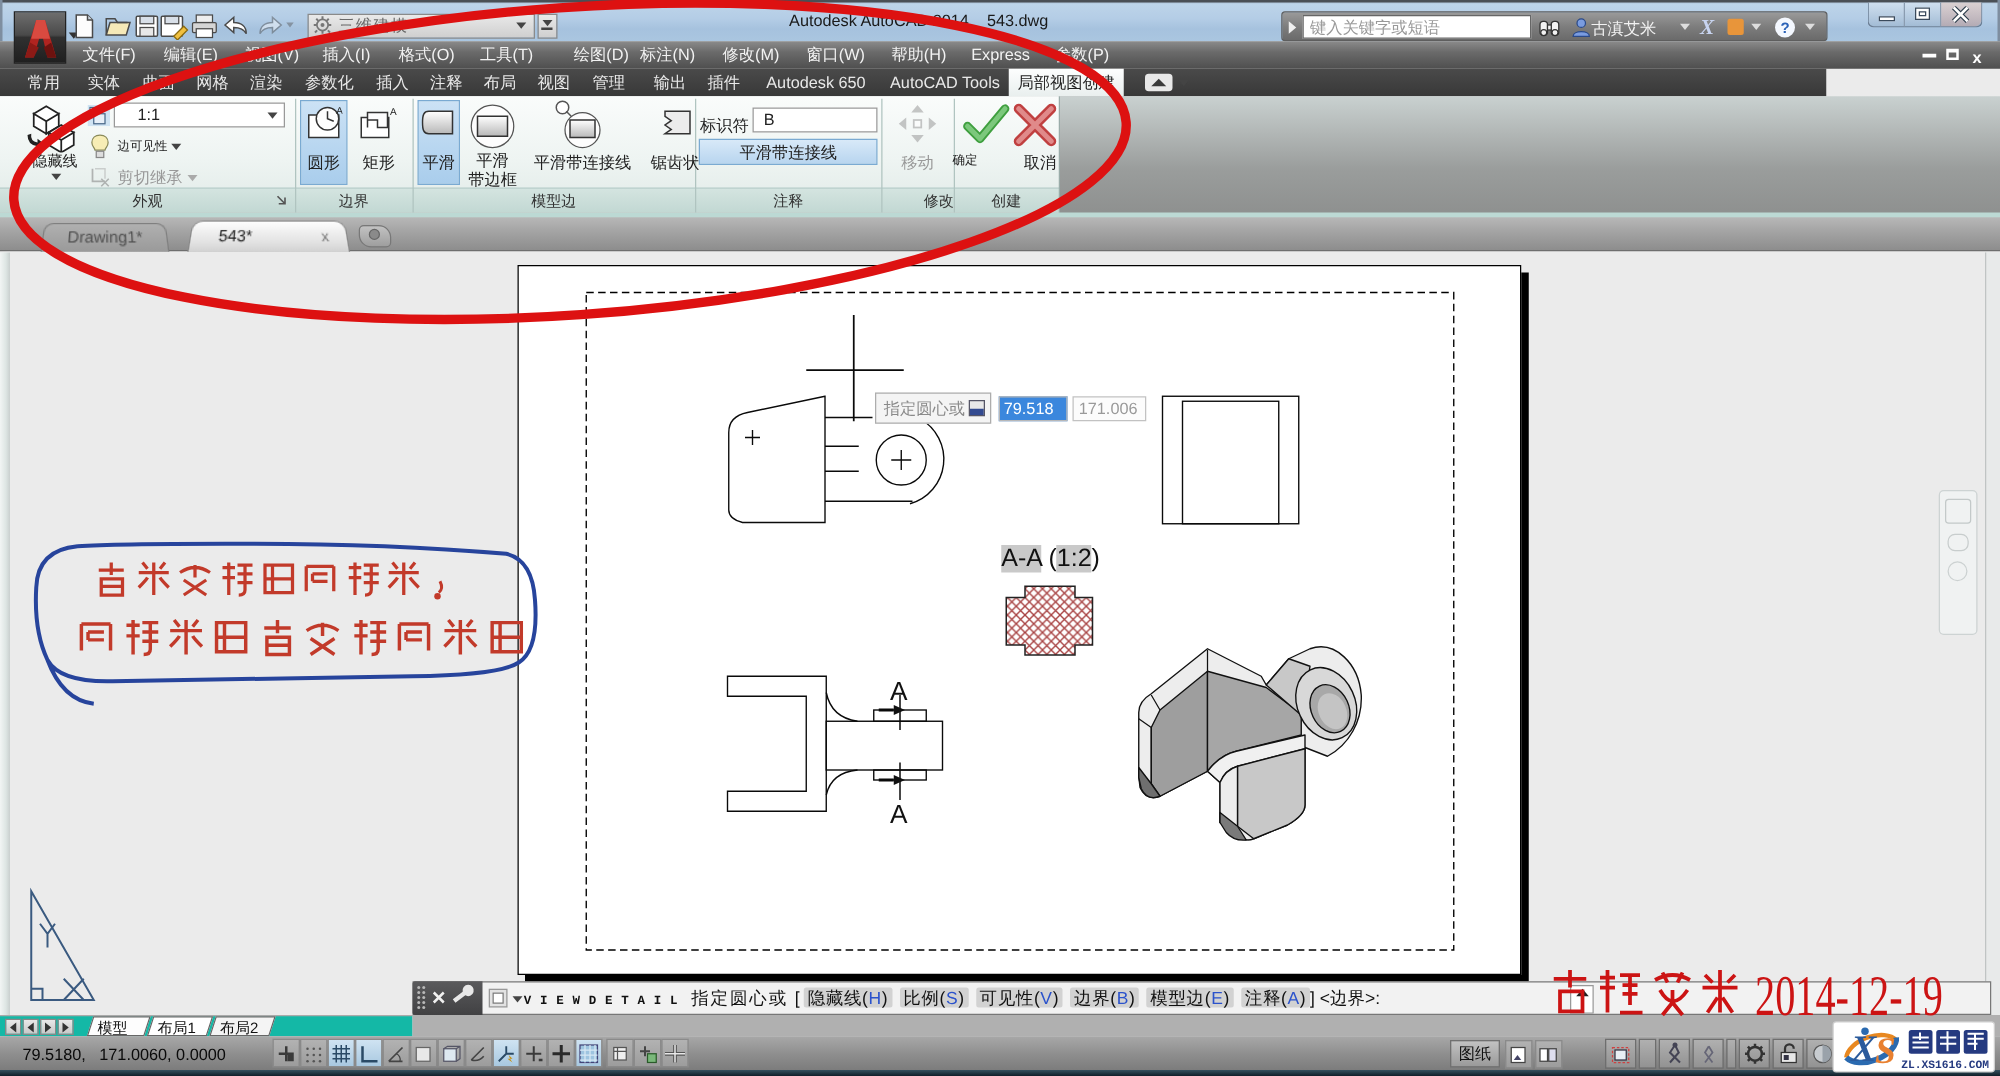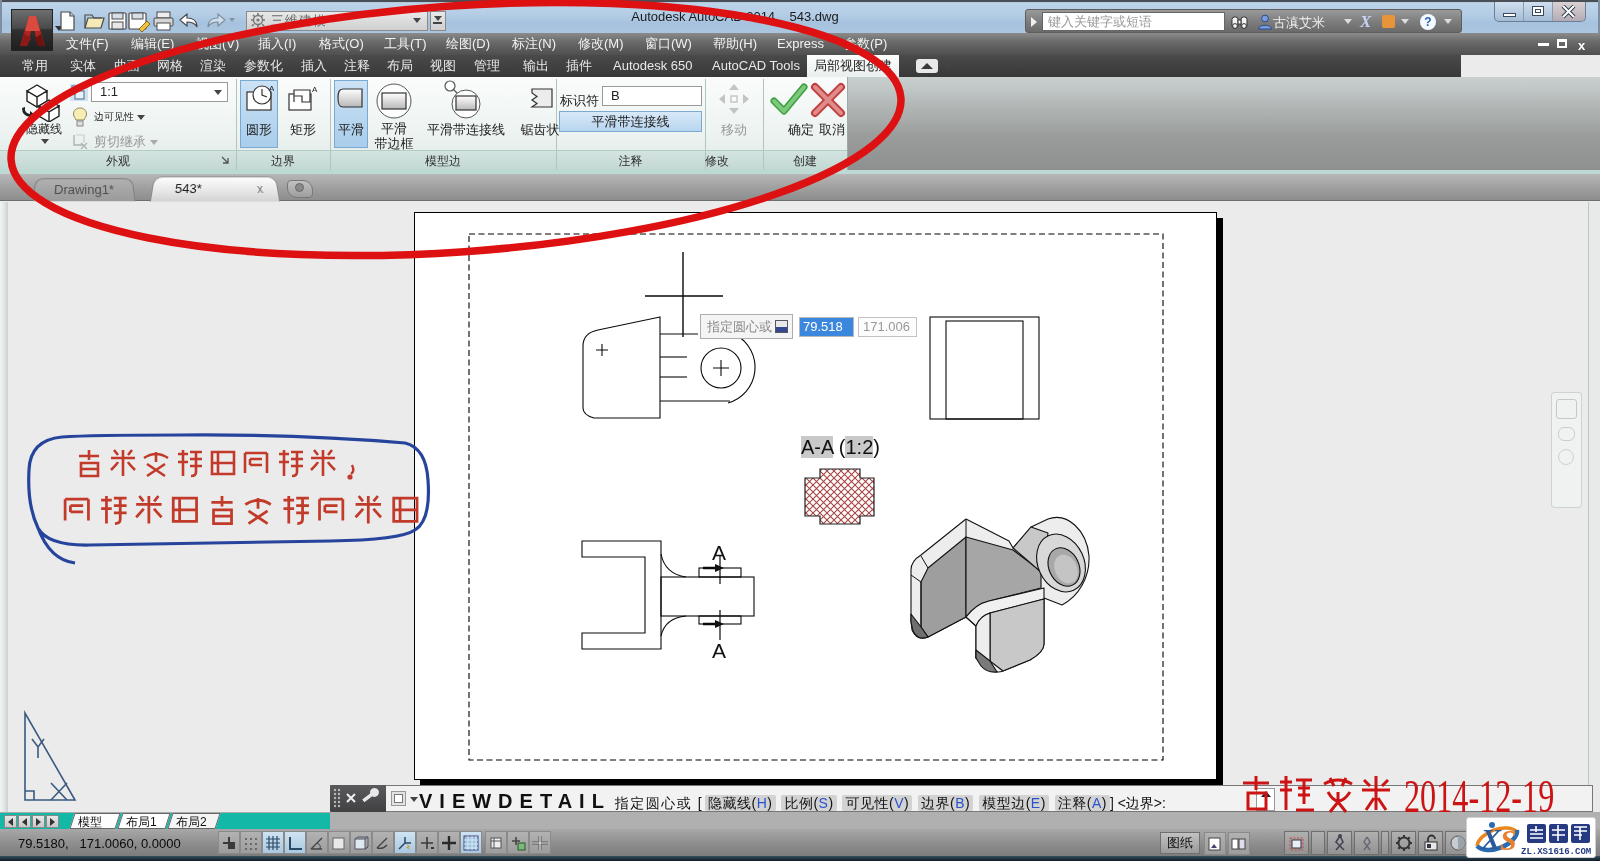--- a/index.html
+++ b/index.html
@@ -124,21 +124,21 @@
  </div>
 </div>
 
 <div class="abs" id="menubar" style="left:0;top:33px;width:1600px;height:22px;background:linear-gradient(180deg,#8b8b8b 0,#6a6a6a 40%,#4f4f4f 100%);color:#f2f2f2;font-size:13px;line-height:22px;white-space:nowrap">
  <span style="position:absolute;left:66px">文件(F)</span>
  <span style="position:absolute;left:131px">编辑(E)</span>
  <span style="position:absolute;left:196px">视图(V)</span>
  <span style="position:absolute;left:258px">插入(I)</span>
  <span style="position:absolute;left:319px">格式(O)</span>
  <span style="position:absolute;left:384px">工具(T)</span>
- <span style="position:absolute;left:446px">绘图(D)</span>
+ <span style="position:absolute;left:459px">绘图(D)</span>
  <span style="position:absolute;left:512px">标注(N)</span>
  <span style="position:absolute;left:578px">修改(M)</span>
  <span style="position:absolute;left:645px">窗口(W)</span>
  <span style="position:absolute;left:713px">帮助(H)</span>
  <span style="position:absolute;left:777px">Express</span>
  <span style="position:absolute;left:844px">参数(P)</span>
  <span style="position:absolute;left:1538px;top:10px;width:11px;height:3px;background:#fff"></span>
  <span style="position:absolute;left:1557px;top:6px;width:10px;height:9px;border:2px solid #fff;border-top:3px solid #fff"></span>
  <span style="position:absolute;left:1578px;top:2px;color:#fff;font-weight:bold;font-size:13px">x</span>
 </div>
@@ -176,41 +176,41 @@
   <div class="abs" style="left:330px;top:2px;width:1px;height:91px;background:#b0c4c0"></div>
   <div class="abs" style="left:556px;top:2px;width:1px;height:91px;background:#b0c4c0"></div>
   <div class="abs" style="left:705px;top:2px;width:1px;height:91px;background:#b0c4c0"></div>
   <div class="abs" style="left:763px;top:2px;width:1px;height:91px;background:#b0c4c0"></div>
   <div class="abs" style="left:847px;top:0px;width:1px;height:93px;background:#9aaca9"></div>
 
   <div class="abs" style="left:0;top:76px;width:236px;text-align:center;font-size:12px;color:#333">外观</div>
   <div class="abs" style="left:236px;top:76px;width:94px;text-align:center;font-size:12px;color:#333">边界</div>
   <div class="abs" style="left:330px;top:76px;width:226px;text-align:center;font-size:12px;color:#333">模型边</div>
   <div class="abs" style="left:556px;top:76px;width:149px;text-align:center;font-size:12px;color:#333">注释</div>
-  <div class="abs" style="left:705px;top:76px;width:58px;text-align:left;font-size:12px;color:#333">修改</div>
+  <div class="abs" style="left:705px;top:76px;width:58px;text-align:right;font-size:12px;color:#333">修改</div>
   <div class="abs" style="left:763px;top:76px;width:84px;text-align:center;font-size:12px;color:#333">创建</div>
   <svg style="position:absolute;left:221px;top:79px" width="10" height="10" viewBox="0 0 10 10">
         <path d="M1 1 L7 7 M7 2 V7 H2" stroke="#555" stroke-width="1.3" fill="none"></path>
       </svg>
 
   <svg class="abs" style="left:18px;top:5px" width="52" height="40" viewBox="0 0 52 40">
    <g fill="#fff" stroke="#222" stroke-width="1.4">
     <path d="M9 9 l10 -6 l10 6 l-10 6 z M9 9 v10 l10 6 v-10 z M29 9 v10 l-10 6 v-10 z"></path>
     <path d="M21 24 l10 -6 l10 6 l-10 6 z M21 24 v10 l10 6 v-10 z M41 24 v10 l-10 6 v-10 z"></path>
    </g>
    <path d="M7 25 q-1 6 5 7 l0 -3 l6 4.5 l-6 4.5 l0 -3 q-8 -1 -8 -9 z" fill="#222" stroke="none"></path>
   </svg>
   <div class="abs" style="left:14px;top:44px;width:60px;text-align:center;font-size:12px;color:#222">隐藏线</div>
   <span class="tri abs" style="left:41px;top:62px"></span>
   <svg class="abs" style="left:70px;top:7px" width="18" height="17" viewBox="0 0 18 17">
         <rect x="0" y="0" width="18" height="17" fill="#cfe3f2"></rect>
         <rect x="2" y="2" width="9" height="8" fill="#fff" stroke="#4a6a8a"></rect>
         <rect x="5" y="7" width="9" height="8" fill="#e8f0f8" stroke="#4a6a8a"></rect>
       </svg>
-  <div class="abs" style="left:91px;top:5px;width:137px;height:20px;background:#fff;border:1px solid #999;font-size:13px;color:#222;line-height:18px;padding-left:8px">1:1<span style="position:absolute;right:5px;top:7px;width:0;height:0;border-left:4px solid transparent;border-right:4px solid transparent;border-top:5px solid #444"></span></div>
+  <div class="abs" style="left:91px;top:5px;width:137px;height:20px;background:#fff;border:1px solid #999;font-size:13px;color:#222;line-height:18px;padding-left:18px">1:1<span style="position:absolute;right:5px;top:7px;width:0;height:0;border-left:4px solid transparent;border-right:4px solid transparent;border-top:5px solid #444"></span></div>
   <svg class="abs" style="left:72px;top:30px" width="16" height="22" viewBox="0 0 16 22">
         <path d="M8 1 c4 0 6.5 2.5 6.5 6 c0 3 -2 4 -2.5 6 l-8 0 C3.5 11 1.5 10 1.5 7 c0 -3.5 2.5 -6 6.5 -6 z" fill="#f7edb5" stroke="#8a8a5a"></path>
         <rect x="5" y="14" width="6" height="5" fill="#ddd" stroke="#888"></rect>
       </svg>
   <div class="abs" style="left:94px;top:33px;font-size:10px;color:#222">边可见性 <span class="tri"></span></div>
   <svg class="abs" style="left:72px;top:56px;opacity:.5" width="18" height="18" viewBox="0 0 18 18">
         <path d="M2 2 v10 h10" fill="none" stroke="#777" stroke-width="1.4"></path>
         <path d="M4 2 h8 v8" fill="none" stroke="#aaa" stroke-width="1.2"></path>
         <path d="M9 10 l6 6 M15 10 l-6 6" stroke="#777" stroke-width="1.3"></path>
       </svg>
@@ -265,21 +265,21 @@
           <path d="M31 16 l-6 -5 v10 z"></path>
         </g>
         <rect x="13" y="13" width="6" height="6" fill="#fff" stroke="#9a9a9a" stroke-width="1.4"></rect>
       </svg>
   <div class="abs" style="left:705px;top:44px;width:58px;text-align:center;font-size:13px;color:#999">移动</div>
 
   <svg class="abs" style="left:770px;top:6px" width="38" height="34" viewBox="0 0 38 34">
         <path d="M4 18 L14 28 L34 4" fill="none" stroke="#3f9f3f" stroke-width="7" stroke-linecap="round" stroke-linejoin="round"></path>
         <path d="M4 18 L14 28 L34 4" fill="none" stroke="#7cc87c" stroke-width="4" stroke-linecap="round" stroke-linejoin="round"></path>
       </svg>
-  <div class="abs" style="left:762px;top:44px;width:52px;text-align:right;font-size:13px;color:#222">确定</div>
+  <div class="abs" style="left:762px;top:44px;width:52px;text-align:left;font-size:10px;color:#222">确定</div>
   <svg class="abs" style="left:810px;top:5px" width="36" height="36" viewBox="0 0 36 36">
         <path d="M5 5 L31 31 M31 5 L5 31" stroke="#c04040" stroke-width="8" stroke-linecap="round"></path>
         <path d="M5 5 L31 31 M31 5 L5 31" stroke="#e08a8a" stroke-width="4" stroke-linecap="round"></path>
       </svg>
   <div class="abs" style="left:806px;top:44px;width:52px;text-align:center;font-size:13px;color:#222">取消</div>
  </div>
  <svg width="0" height="0">
       <defs>
         <linearGradient id="ggrad" x1="0" y1="0" x2="0" y2="1">
           <stop offset="0" stop-color="#ffffff"></stop>
@@ -400,21 +400,21 @@
         </g>
   <path d="M17 9 l8 8 M25 9 l-8 8" stroke="#f0f0f0" stroke-width="2"></path>
   <path d="M35 18 l7 -7 a4.5 4.5 0 1 0 -2.5 -2.5 l-7 7 z" fill="#e8e8e8" transform="rotate(8 40 13)"></path>
       </svg>
  </div>
  <div class="abs" style="left:60px;top:5px;width:15px;height:15px;background:#e2e2e2;border:1px solid #999">
       <span style="display:block;margin:2px;width:9px;height:9px;background:#fff;border:1px solid #777"></span>
     </div>
  <span class="tri abs" style="left:79px;top:11px"></span>
  <div class="abs" style="left:88px;top:4px;font-size:14px;color:#111;white-space:nowrap">
-  <b style="font-family:Liberation Sans, sans-serif;font-size:20px;letter-spacing:7px">VIEWDETAIL</b>
+  <b style="font-family:Liberation Mono, monospace;font-size:10px;letter-spacing:7px">VIEWDETAIL</b>
   <span style="letter-spacing:1.5px"> 指定圆心或 [</span><span class="pill">隐藏线(<i>H</i>)</span> <span class="pill">比例(<i>S</i>)</span> <span class="pill">可见性(<i>V</i>)</span> <span class="pill">边界(<i>B</i>)</span> <span class="pill">模型边(<i>E</i>)</span> <span class="pill">注释(<i>A</i>)</span>] &lt;边界&gt;:
  </div>
  <div class="abs" style="left:925px;top:2px;width:19px;height:23px;background:#fff;border:1px solid #999">
       <span style="position:absolute;left:4px;top:2px;width:0;height:0;border-left:5px solid transparent;border-right:5px solid transparent;border-bottom:6px solid #222"></span>
     </div>
 </div>
 
 <div class="abs" id="laytabs" style="left:0;top:812px;width:330px;height:17px;background:#14b8a6;border-top:1px solid #aaa">
  <div class="abs" style="left:4px;top:2px;width:56px;height:13px;display:flex;gap:1px">
   <span class="lbtn"><i style="border-right:5px solid #333;border-top:4px solid transparent;border-bottom:4px solid transparent;width:0;height:0;display:inline-block;margin-top:2px"></i></span>

